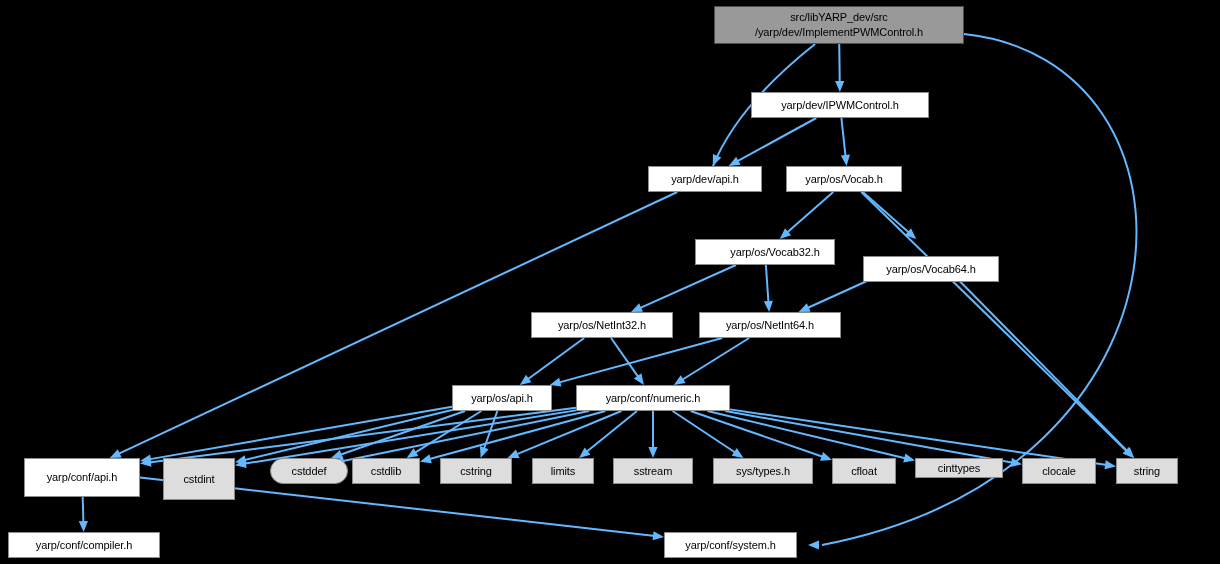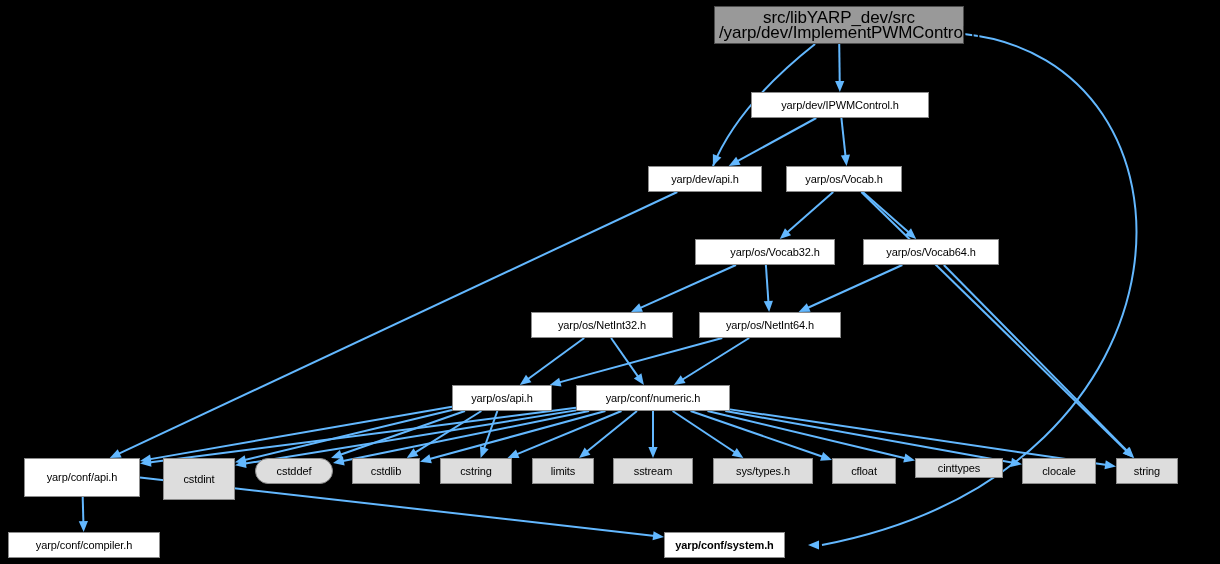--- a/index.html
+++ b/index.html
@@ -56,21 +56,21 @@
   }
   .gnode.yarp {
     background: #ffffff;
     border: 1px solid #8c8c8c;
     outline: none;
   }
   .gnode.root {
     background: #999999;
     border: 1px solid #4d4d4d;
     outline: none;
-    font-size: 17px;
+    font-size: 11px;
   }
   .gnode .lbl {
     display: block;
     width: 100%;
   }
 </style>
 </head>
 <body>
 
 <div id="graph-root">
@@ -219,32 +219,32 @@
         <path d="M140,477.572741194487 L655.0572388714353,535.9406365642974" class="edge-path"></path>
       </g>
       <polygon points="664,536.9540581929556 652.5519875659955,540.286176334751 653.5879296752906,531.144687181107" class="edge-head"></polygon>
     </svg>
 <div class="gnode root" style="left: 714px; top: 6px; width: 250px; height: 38px;"><span class="lbl">src/libYARP_dev/src
 /yarp/dev/ImplementPWMControl.h</span></div>
     <div class="gnode yarp" style="left: 751px; top: 92px; width: 178px; height: 26px;"><span class="lbl">yarp/dev/IPWMControl.h</span></div>
     <div class="gnode yarp" style="left: 648px; top: 166px; width: 114px; height: 26px;"><span class="lbl">yarp/dev/api.h</span></div>
     <div class="gnode yarp" style="left: 786px; top: 166px; width: 116px; height: 26px;"><span class="lbl">yarp/os/Vocab.h</span></div>
     <div class="gnode yarp" style="left: 695px; top: 239px; width: 140px; height: 26px; padding-left: 24px;"><span class="lbl">yarp/os/Vocab32.h</span></div>
-    <div class="gnode yarp" style="left: 863px; top: 239px; width: 136px; height: 26px; align-items: center;"><span class="lbl">yarp/os/Vocab64.h</span></div>
+    <div class="gnode yarp" style="left: 863px; top: 256px; width: 136px; height: 26px; align-items: center;"><span class="lbl">yarp/os/Vocab64.h</span></div>
     <div class="gnode yarp" style="left: 531px; top: 312px; width: 142px; height: 26px;"><span class="lbl">yarp/os/NetInt32.h</span></div>
     <div class="gnode yarp" style="left: 699px; top: 312px; width: 142px; height: 26px;"><span class="lbl">yarp/os/NetInt64.h</span></div>
     <div class="gnode yarp" style="left: 452px; top: 385px; width: 100px; height: 26px;"><span class="lbl">yarp/os/api.h</span></div>
     <div class="gnode yarp" style="left: 576px; top: 385px; width: 154px; height: 26px;"><span class="lbl">yarp/conf/numeric.h</span></div>
     <div class="gnode yarp" style="left: 24px; top: 458px; width: 116px; height: 39px;"><span class="lbl">yarp/conf/api.h</span></div>
     <div class="gnode sys" style="left: 163px; top: 458px; width: 72px; height: 42px;"><span class="lbl">cstdint</span></div>
-    <div class="gnode sys" style="left: 255px; top: 458px; width: 78px; height: 26px; border-radius: 13px;"><span class="lbl">cstddef</span></div>
+    <div class="gnode sys" style="left: 270px; top: 458px; width: 78px; height: 26px; border-radius: 13px;"><span class="lbl">cstddef</span></div>
     <div class="gnode sys" style="left: 352px; top: 458px; width: 68px; height: 26px;"><span class="lbl">cstdlib</span></div>
     <div class="gnode sys" style="left: 440px; top: 458px; width: 72px; height: 26px;"><span class="lbl">cstring</span></div>
     <div class="gnode sys" style="left: 532px; top: 458px; width: 62px; height: 26px;"><span class="lbl">limits</span></div>
     <div class="gnode sys" style="left: 613px; top: 458px; width: 80px; height: 26px;"><span class="lbl">sstream</span></div>
     <div class="gnode sys" style="left: 713px; top: 458px; width: 100px; height: 26px;"><span class="lbl">sys/types.h</span></div>
     <div class="gnode sys" style="left: 832px; top: 458px; width: 64px; height: 26px;"><span class="lbl">cfloat</span></div>
     <div class="gnode sys" style="left: 915px; top: 458px; width: 88px; height: 20px;"><span class="lbl">cinttypes</span></div>
     <div class="gnode sys" style="left: 1022px; top: 458px; width: 74px; height: 26px;"><span class="lbl">clocale</span></div>
     <div class="gnode sys" style="left: 1116px; top: 458px; width: 62px; height: 26px;"><span class="lbl">string</span></div>
     <div class="gnode yarp" style="left: 8px; top: 532px; width: 152px; height: 26px;"><span class="lbl">yarp/conf/compiler.h</span></div>
-    <div class="gnode yarp" style="left: 664px; top: 532px; width: 121px; height: 26px; font-weight: bold;"><span class="lbl">yarp/conf/system.h</span></div>
+    <div class="gnode yarp" style="left: 664px; top: 532px; width: 133px; height: 26px;"><span class="lbl">yarp/conf/system.h</span></div>
   </div>
 
 </body></html>

